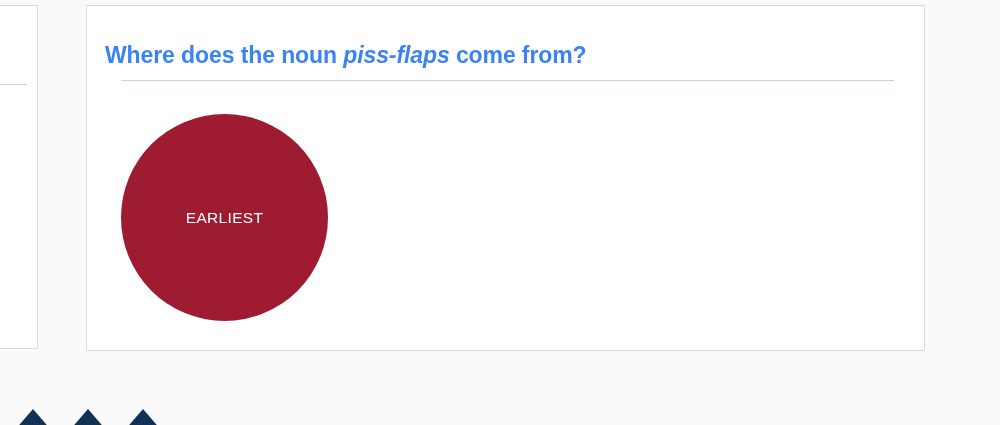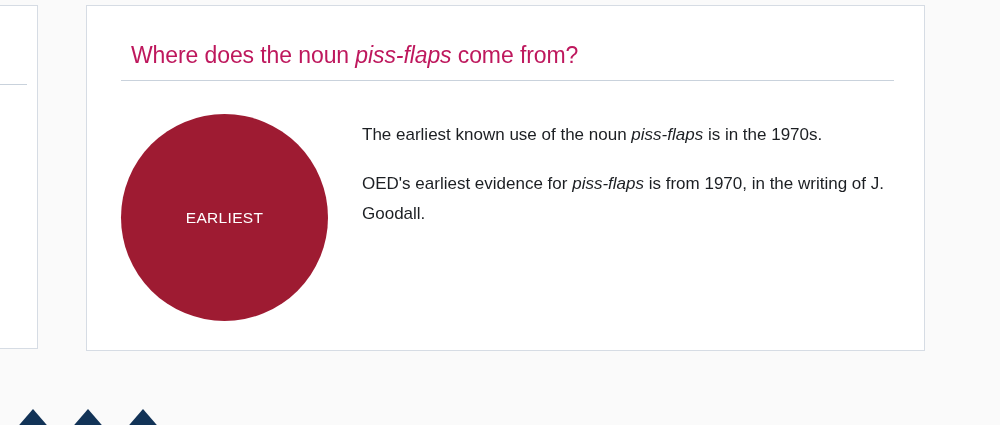--- a/index.html
+++ b/index.html
@@ -53,25 +53,25 @@
     left: 86px;
     top: 5px;
     width: 839px;
     height: 346px;
     background: #ffffff;
     border: 1px solid #d6dce4;
   }
 
   .card-heading {
     position: absolute;
-    left: 44px;
+    left: 18px;
     top: 36px;
     font-size: 23px;
-    font-weight: normal;
-    color: #be185d;
+    font-weight: bold;
+    color: #3b82f6;
     letter-spacing: -0.1px;
     white-space: nowrap;
   }
   .card-heading i { font-style: italic; }
 
   .heading-rule {
     position: absolute;
     left: 34px;
     top: 74px;
     width: 773px;
@@ -163,24 +163,20 @@
   <div class="heading-rule"></div>
 
   <div class="card-body">
 
     <div class="badge-circle">
       <div class="badge-label">
         <div>EARLIEST</div>
       </div>
     </div>
 
-    <div class="prose">
-      <p><span>The earliest known use of the noun </span><i>piss-flaps</i><span> is in the 1970s.</span></p>
-      <p><span>OED's earliest evidence for </span><i>piss-flaps</i><span> is from 1970, in the writing of J. Goodall.</span></p>
-    </div>
 
   </div>
 </div>
 
 <div class="triangle-row">
   <div class="triangle"></div>
   <div class="triangle"></div>
   <div class="triangle"></div>
 </div>
 

